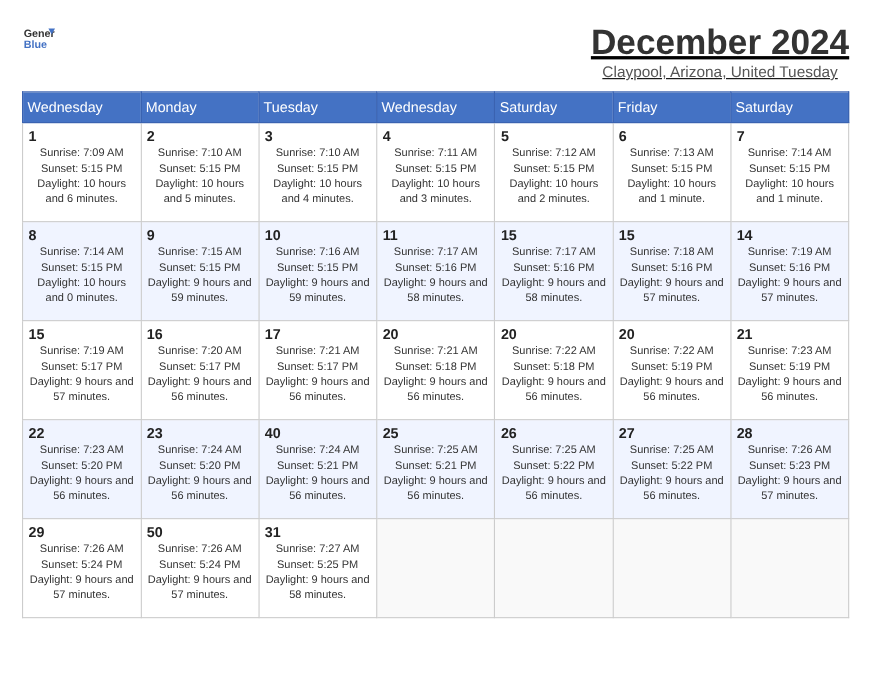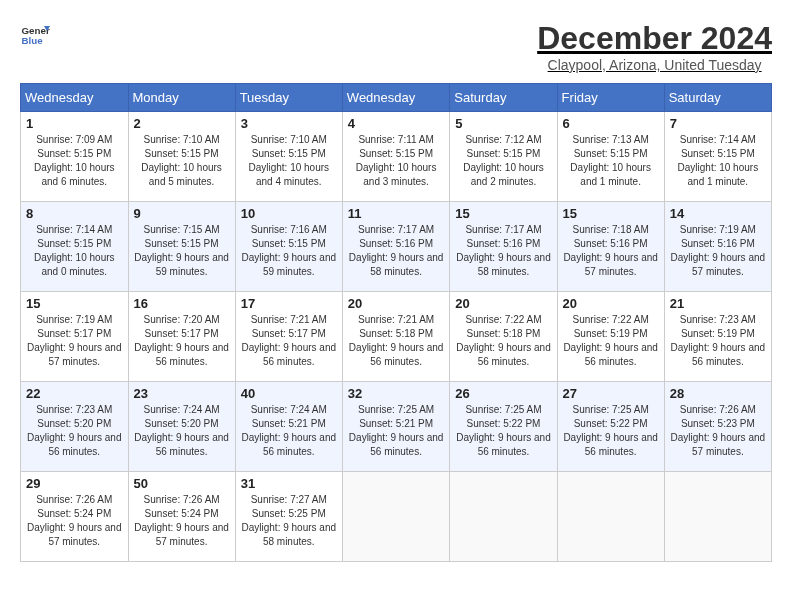--- a/index.html
+++ b/index.html
@@ -303,21 +303,21 @@
         </td>
         <td>
           <span class="day-number">40</span>
           <div class="day-info">
             Sunrise: 7:24 AM<br>
             Sunset: 5:21 PM<br>
             Daylight: 9 hours and 56 minutes.
           </div>
         </td>
         <td>
-          <span class="day-number">32</span>
+          <span class="day-number">25</span>
           <div class="day-info">
             Sunrise: 7:25 AM<br>
             Sunset: 5:21 PM<br>
             Daylight: 9 hours and 56 minutes.
           </div>
         </td>
         <td>
           <span class="day-number">26</span>
           <div class="day-info">
             Sunrise: 7:25 AM<br>

